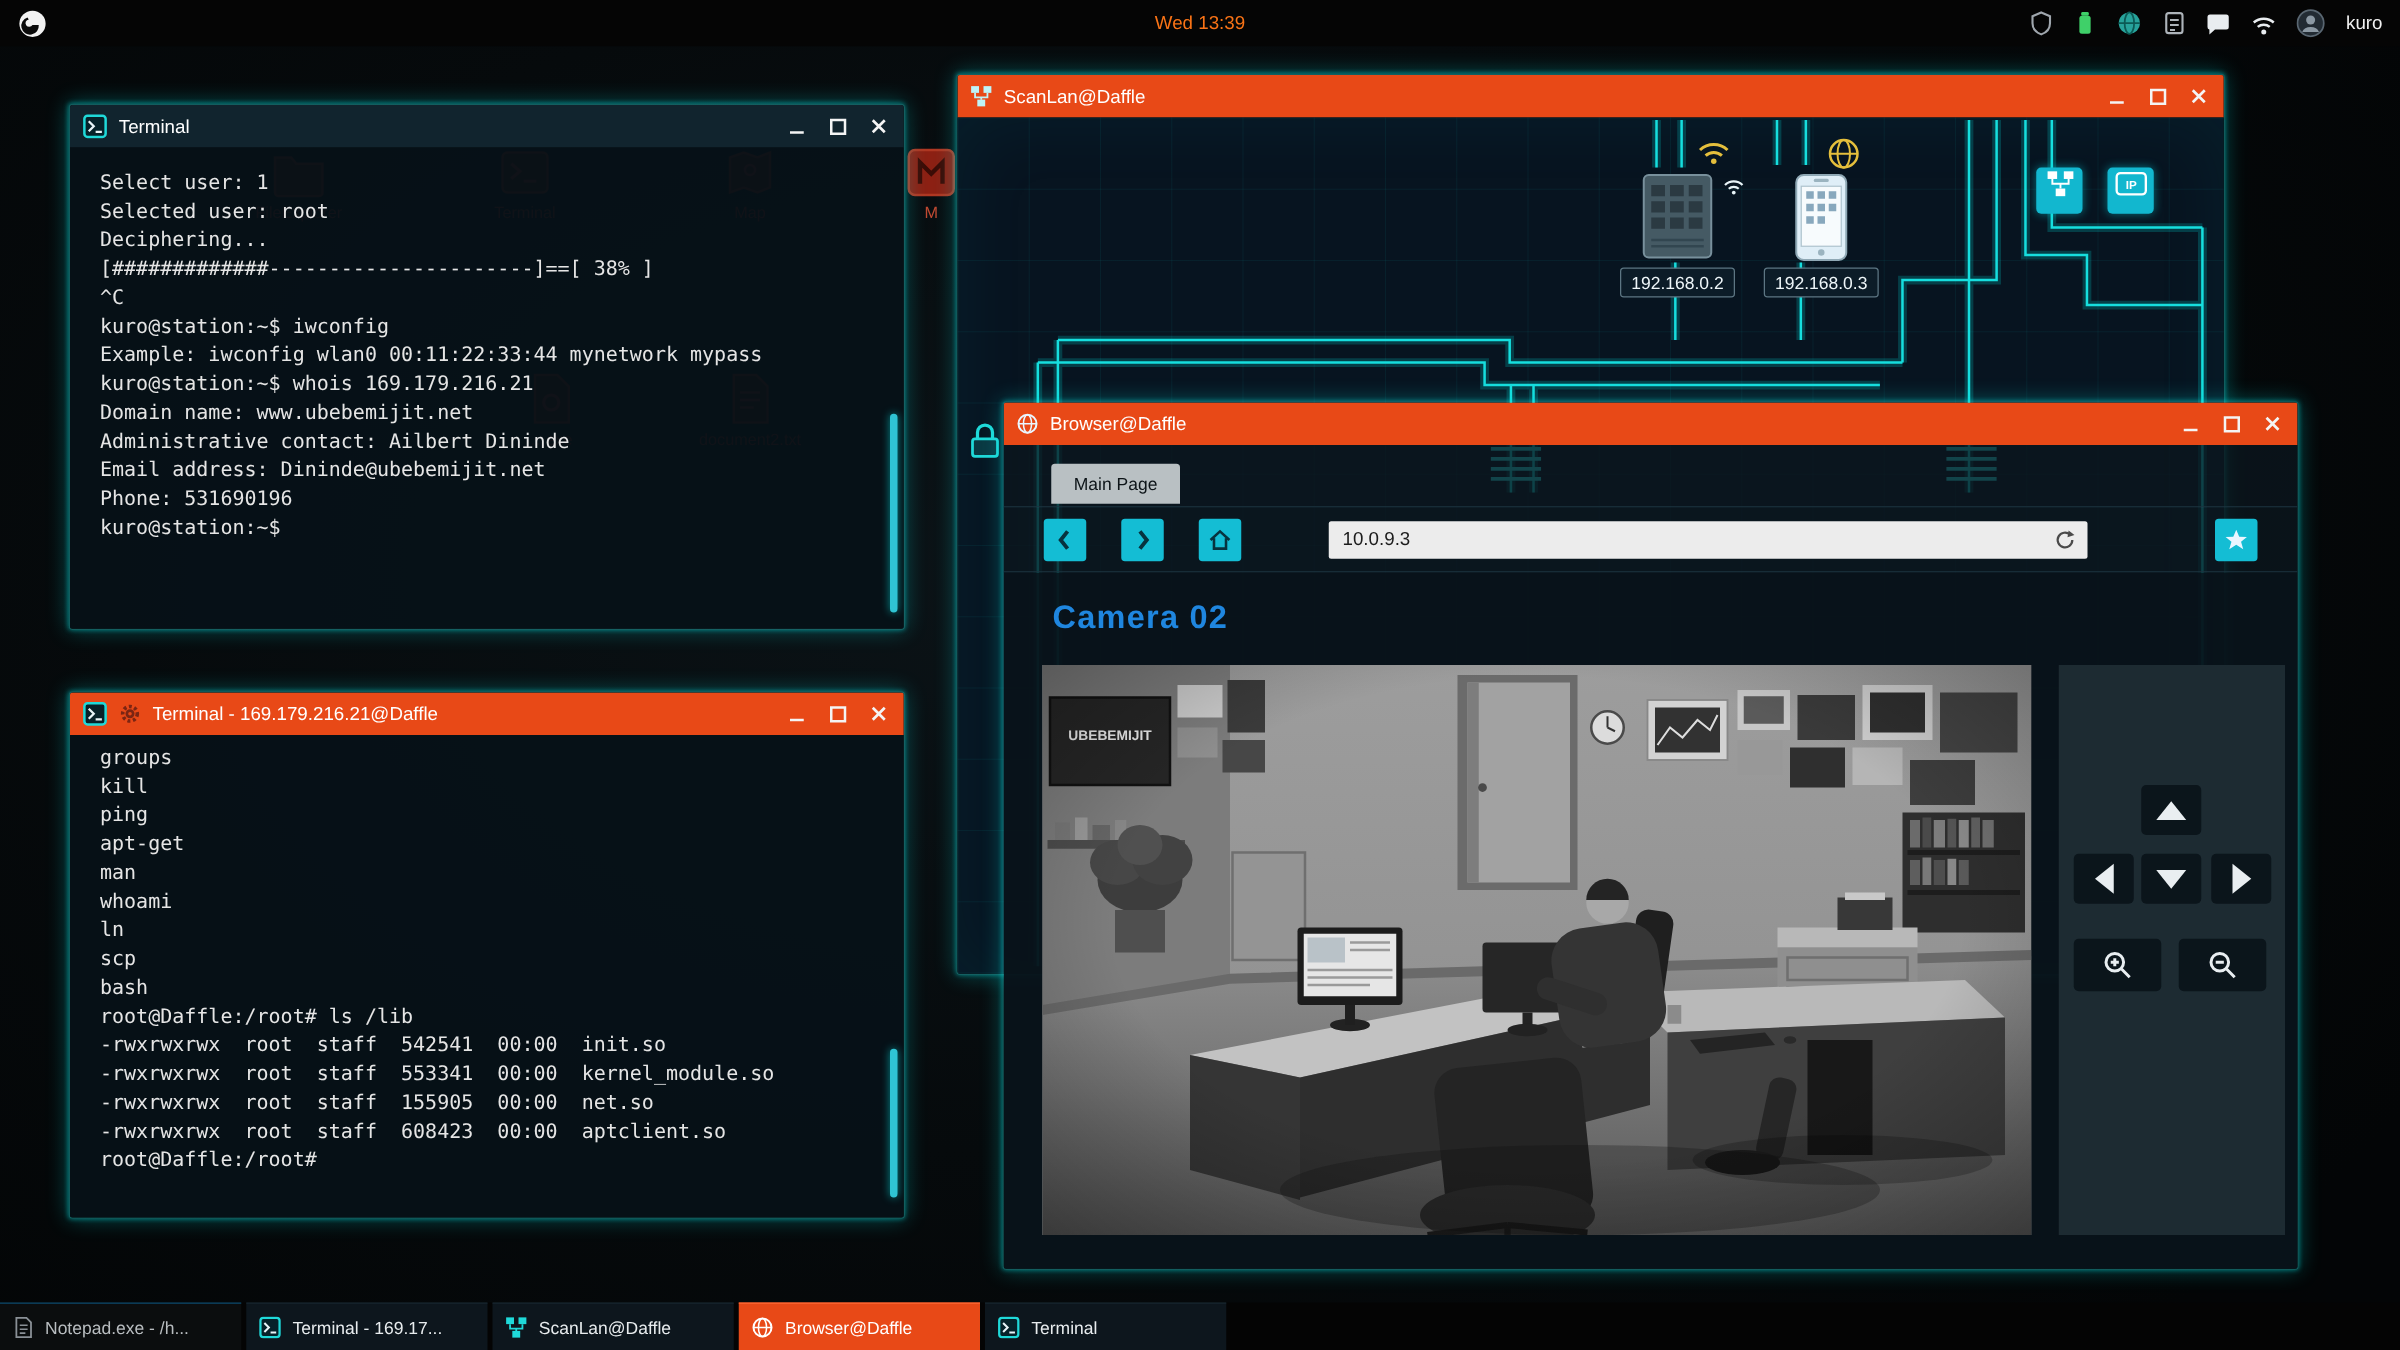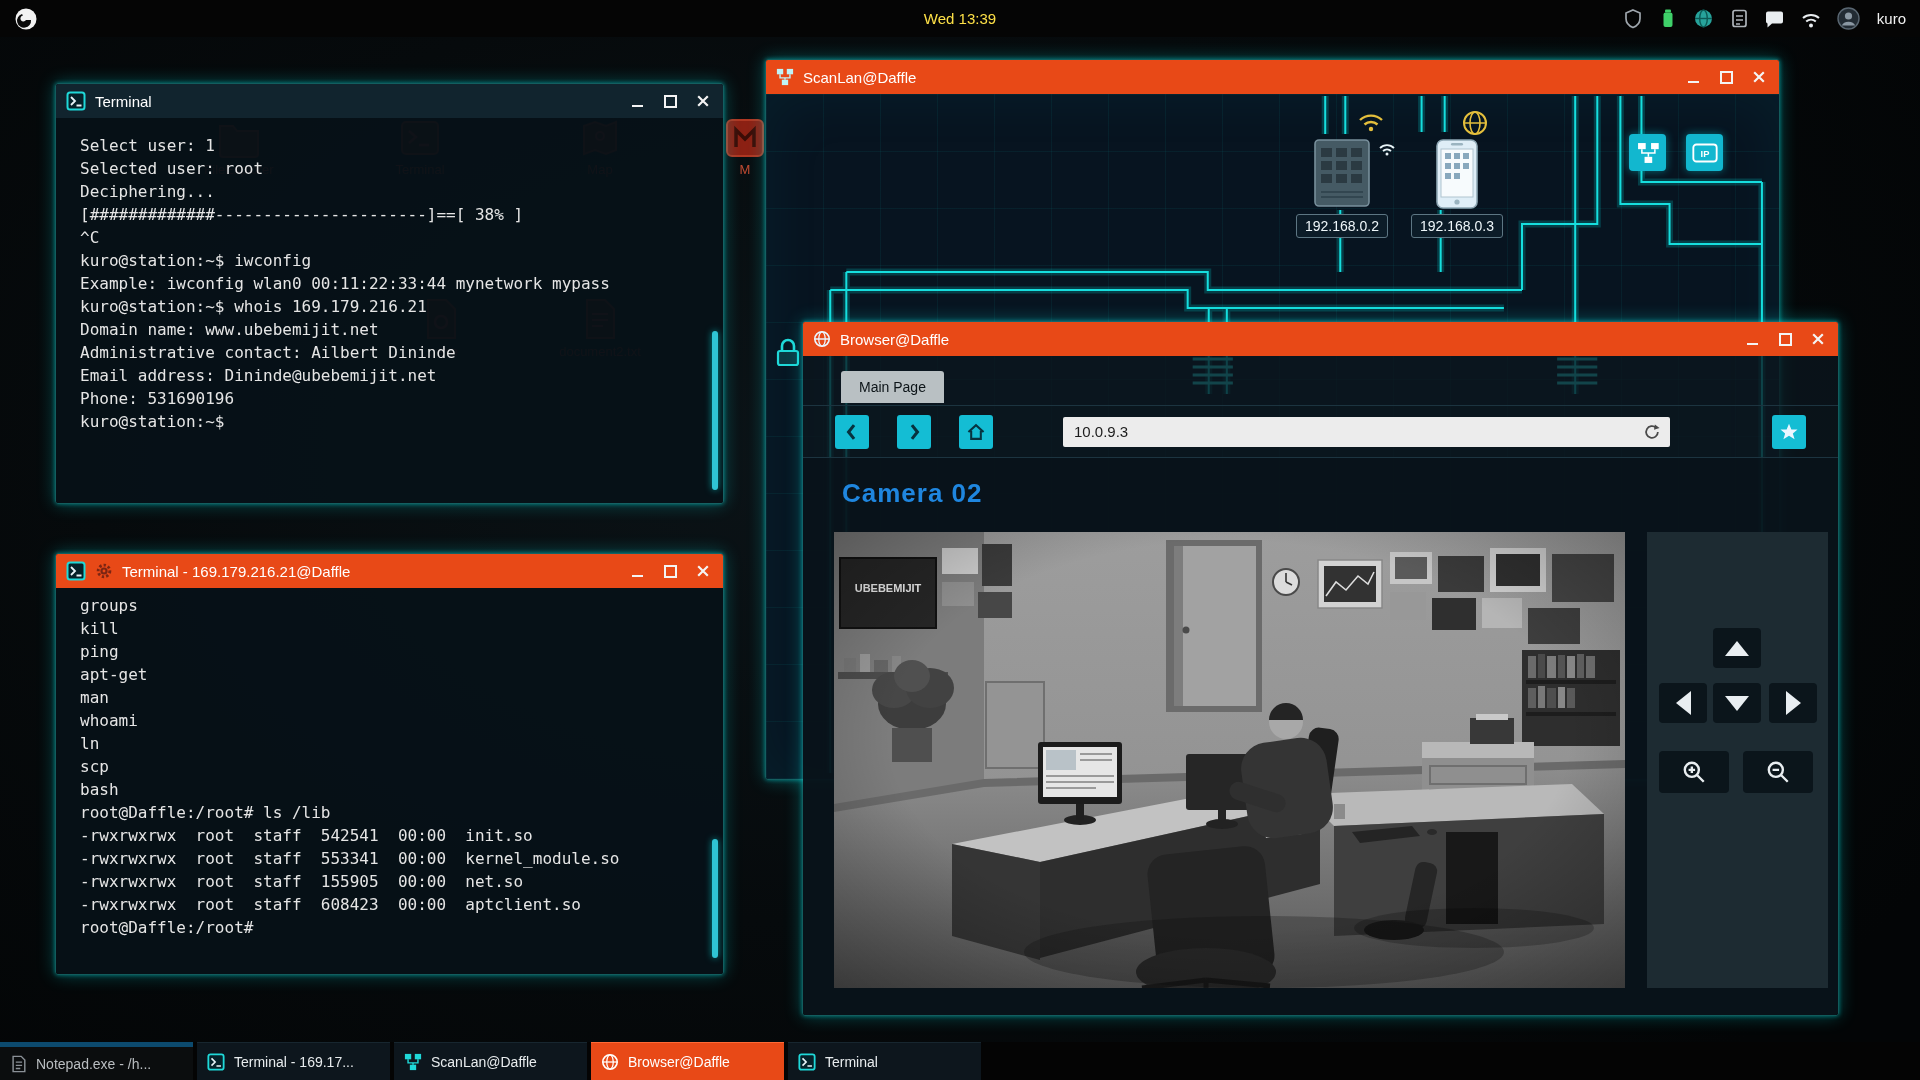--- a/index.html
+++ b/index.html
@@ -3,21 +3,21 @@
 <meta charset="utf-8">
 <style>
   html,body{margin:0;padding:0;background:#000;}
   .stage{position:relative;width:1920px;height:1080px;overflow:hidden;
     background:radial-gradient(1300px 850px at 42% 42%, #0b1317 0%, #060a0c 55%, #030506 100%);
     font-family:"Liberation Sans",sans-serif;}
 
   
   .topbar{position:absolute;left:0;top:0;width:100%;height:37px;background:#050505;z-index:90;
     display:flex;align-items:center;padding:0 14px;box-sizing:border-box;}
-  .topbar .clock{position:absolute;left:50%;transform:translateX(-50%);color:#fde047;font-size:15px;}
+  .topbar .clock{position:absolute;left:50%;transform:translateX(-50%);color:#f97316;font-size:15px;}
   .tray{margin-left:auto;display:flex;align-items:center;gap:15px;}
   .tray svg{display:block;}
   .tray .uname{color:#f2f2f2;font-size:15px;margin-left:2px;}
 
   
   .dicon{position:absolute;width:110px;display:flex;flex-direction:column;align-items:center;gap:5px;z-index:1;}
   .dicon .lbl{font-size:13px;color:#7e241a;text-align:center;line-height:14px;}
   .dicon.bright .lbl{color:#c04a32;}
 
   
@@ -45,21 +45,21 @@
   
   .scan-body{position:relative;height:calc(100% - 34px);background:#071420;
     background-image:linear-gradient(rgba(0,229,229,.06) 1px,transparent 1px),
       linear-gradient(90deg,rgba(0,229,229,.06) 1px,transparent 1px);
     background-size:57px 57px;box-shadow:inset 0 0 60px rgba(0,160,190,.08);}
   .net-svg{position:absolute;left:0;top:0;width:100%;height:100%;}
   .device{position:absolute;display:flex;flex-direction:column;align-items:center;}
   .ip-chip{margin-top:4px;background:#0c1c28;border:1px solid #5d7683;color:#eef6f9;
     font-size:14px;padding:3px 8px;border-radius:3px;white-space:nowrap;text-align:right;}
   .scan-tool{position:absolute;width:37px;height:37px;background:#12b7cf;border-radius:4px;
-    display:flex;align-items:center;justify-content:center;box-shadow:0 0 8px rgba(0,220,230,.45);}
+    display:flex;align-items:flex-start;justify-content:center;box-shadow:0 0 8px rgba(0,220,230,.45);}
   .iplab{fill:#fff;font-family:"Liberation Sans",sans-serif;font-size:12px;font-weight:bold;}
 
   
   .tabrow{height:50px;background:rgba(11,22,30,.78);border-bottom:1px solid #1c3440;
     display:flex;align-items:flex-end;padding-left:18px;box-sizing:border-box;}
   .tab{height:32px;margin-bottom:2px;background:#b9c0c3;color:#0d1418;font-size:14px;
     display:flex;align-items:center;padding:0 18px;border-radius:3px 3px 0 0;margin-left:20px;}
   .navrow{height:52px;background:rgba(11,22,30,.8);border-bottom:1px solid #1c3440;
     display:flex;align-items:center;gap:28px;padding:0 32px;box-sizing:border-box;}
   .nav-btn{width:34px;height:34px;background:#14bdd4;border-radius:3px;display:flex;
@@ -81,21 +81,21 @@
   .tri-down{width:0;height:0;border-left:12px solid transparent;border-right:12px solid transparent;border-top:15px solid #e9eef1;}
   .tri-left{width:0;height:0;border-top:12px solid transparent;border-bottom:12px solid transparent;border-right:15px solid #e9eef1;}
   .tri-right{width:0;height:0;border-top:12px solid transparent;border-bottom:12px solid transparent;border-left:15px solid #e9eef1;}
 
   
   .taskbar{position:absolute;left:0;bottom:0;width:100%;height:38px;background:#040404;z-index:95;
     display:flex;gap:4px;}
   .task-item{width:193px;height:100%;display:flex;align-items:center;gap:9px;padding:0 10px;
     box-sizing:border-box;background:#0d161d;border-top:1px solid #17262f;}
   .task-item .tlabel{color:#e8ecee;font-size:14px;white-space:nowrap;overflow:hidden;}
-  .task-item.dim{background:#0b0d0e;border-top:5px solid #0c4a6e;}
+  .task-item.dim{background:#0b0d0e;border-top:1px solid #0c4a6e;}
   .task-item.dim .tlabel{color:#b9bdc0;}
   .task-item.active{background:#e84917;border-top:1px solid #ff6a36;}
   .task-item.active .tlabel{color:#fff;}
 </style>
 </head>
 <body>
 
 <div class="stage">
 
   <div class="dicon" style="left:184px;top:118px;">

